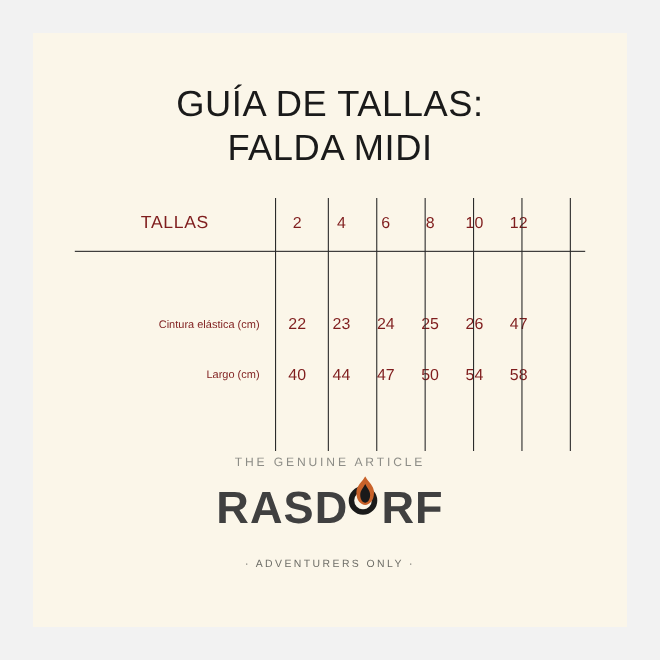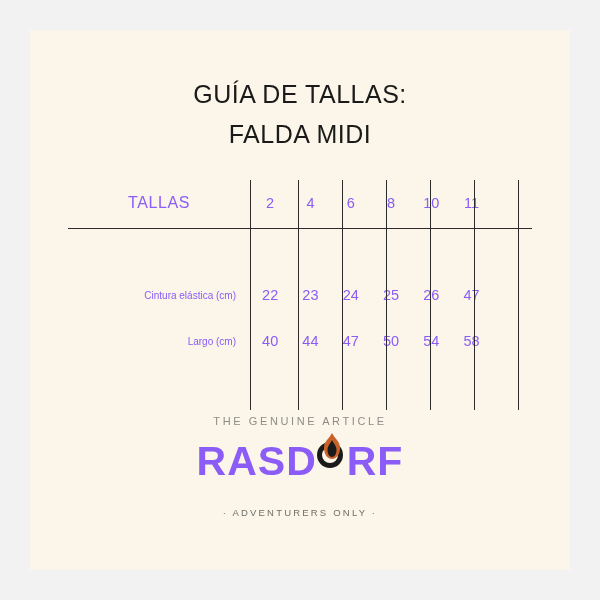--- a/index.html
+++ b/index.html
@@ -20,39 +20,39 @@
     width: 540px;
     height: 540px;
     background: #fbf6e9;
     box-sizing: border-box;
   }
   .title-block {
     text-align: center;
     padding-top: 44px;
   }
   .title-line {
-    font-size: 25px;
+    font-size: 33px;
     color: #1a1a1a;
     letter-spacing: 0.5px;
     line-height: 40px;
   }
   .table-wrap {
     position: relative;
     margin: 26px 38px 0 38px;
     height: 230px;
   }
   table.size-table {
     border-collapse: collapse;
     width: 100%;
     table-layout: fixed;
   }
   table.size-table td, table.size-table th {
     font-weight: normal;
     font-size: 14.5px;
-    color: #8b5cf6;
+    color: #7f1d1d;
     text-align: center;
     padding: 0;
     height: 46px;
     vertical-align: middle;
   }
   table.size-table .rowhead {
     text-align: right;
     padding-right: 14px;
     font-size: 10px;
     width: 182px;
@@ -99,21 +99,21 @@
   .brand-top {
     font-size: 11px;
     letter-spacing: 2.6px;
     color: #8d8d87;
     margin-bottom: 8px;
   }
   .brand-name {
     font-size: 41px;
     font-weight: bold;
     letter-spacing: 1px;
-    color: #8b5cf6;
+    color: #404040;
     line-height: 44px;
     position: relative;
     display: inline-block;
   }
   .brand-name .flame-wrap {
     position: relative;
     display: inline-block;
     width: 30px;
     height: 40px;
     vertical-align: baseline;
@@ -164,21 +164,21 @@
 
     <table class="size-table">
       <thead>
         <tr>
           <th class="rowhead">TALLAS</th>
           <th>2</th>
           <th>4</th>
           <th>6</th>
           <th>8</th>
           <th>10</th>
-          <th>11</th>
+          <th>12</th>
           <th></th>
         </tr>
       </thead>
       <tbody>
         <tr class="cell-spacer">
           <td></td>
           <td></td>
           <td></td>
           <td></td>
           <td></td>

